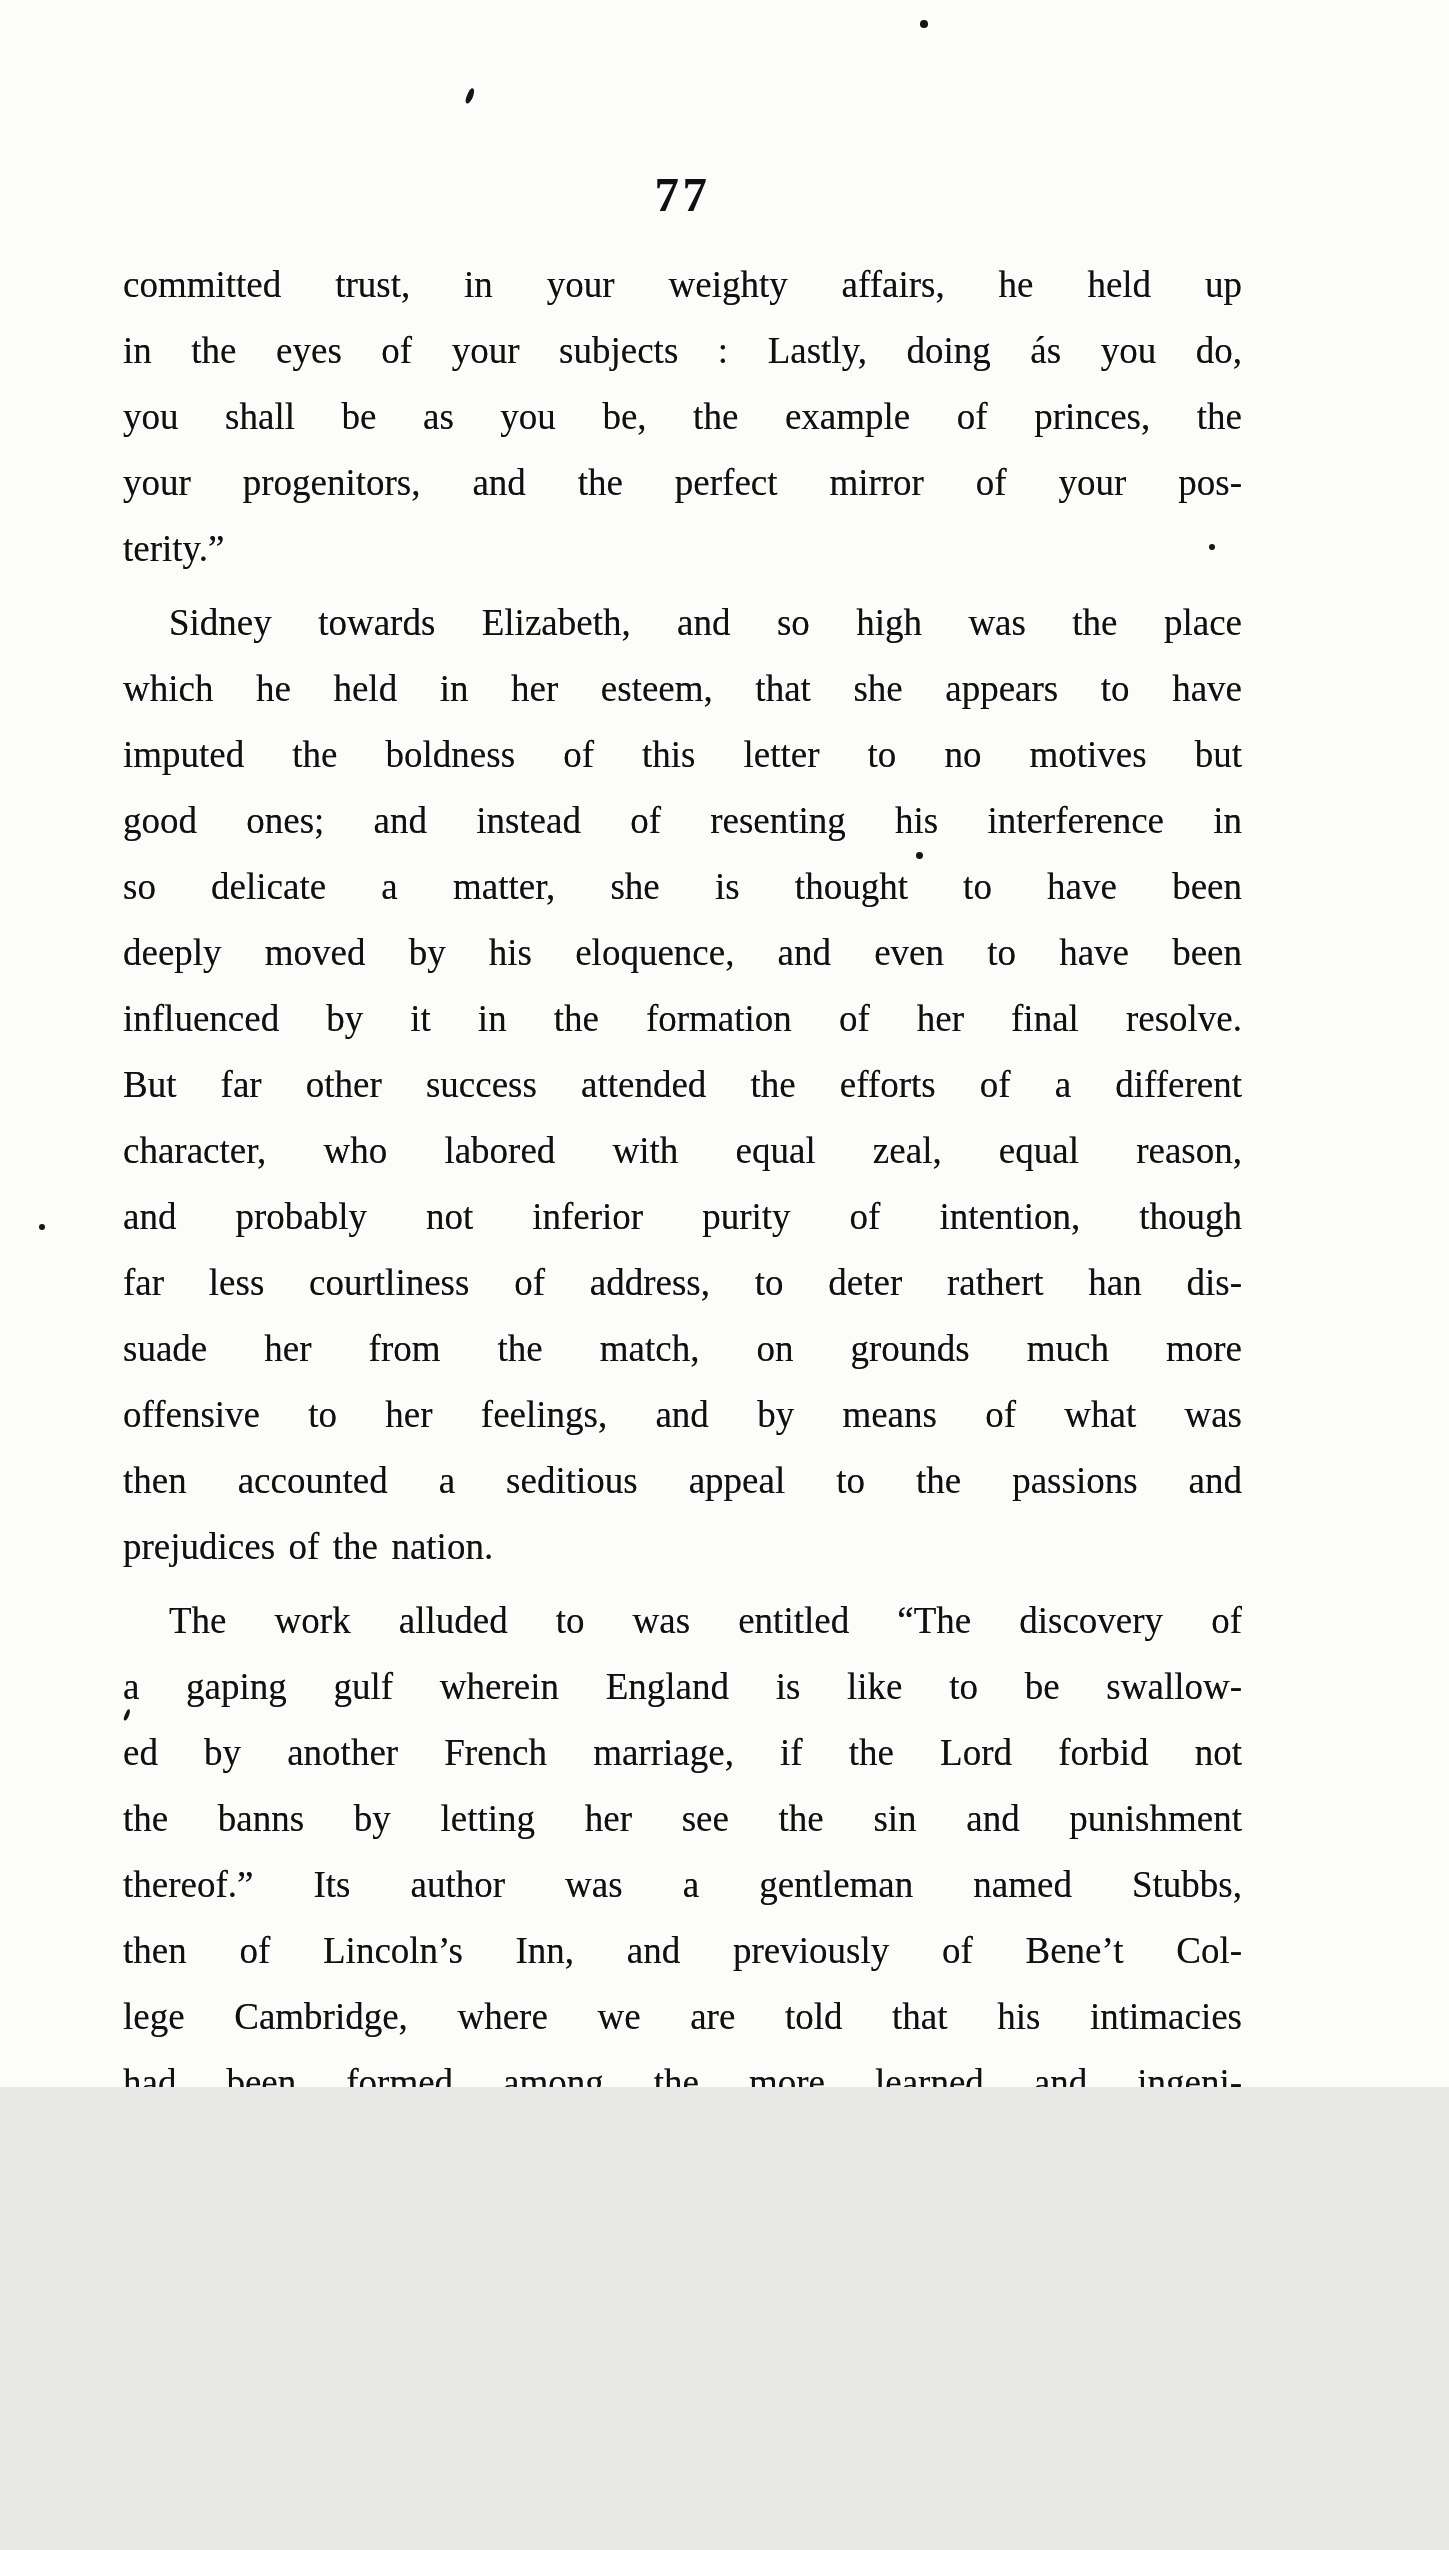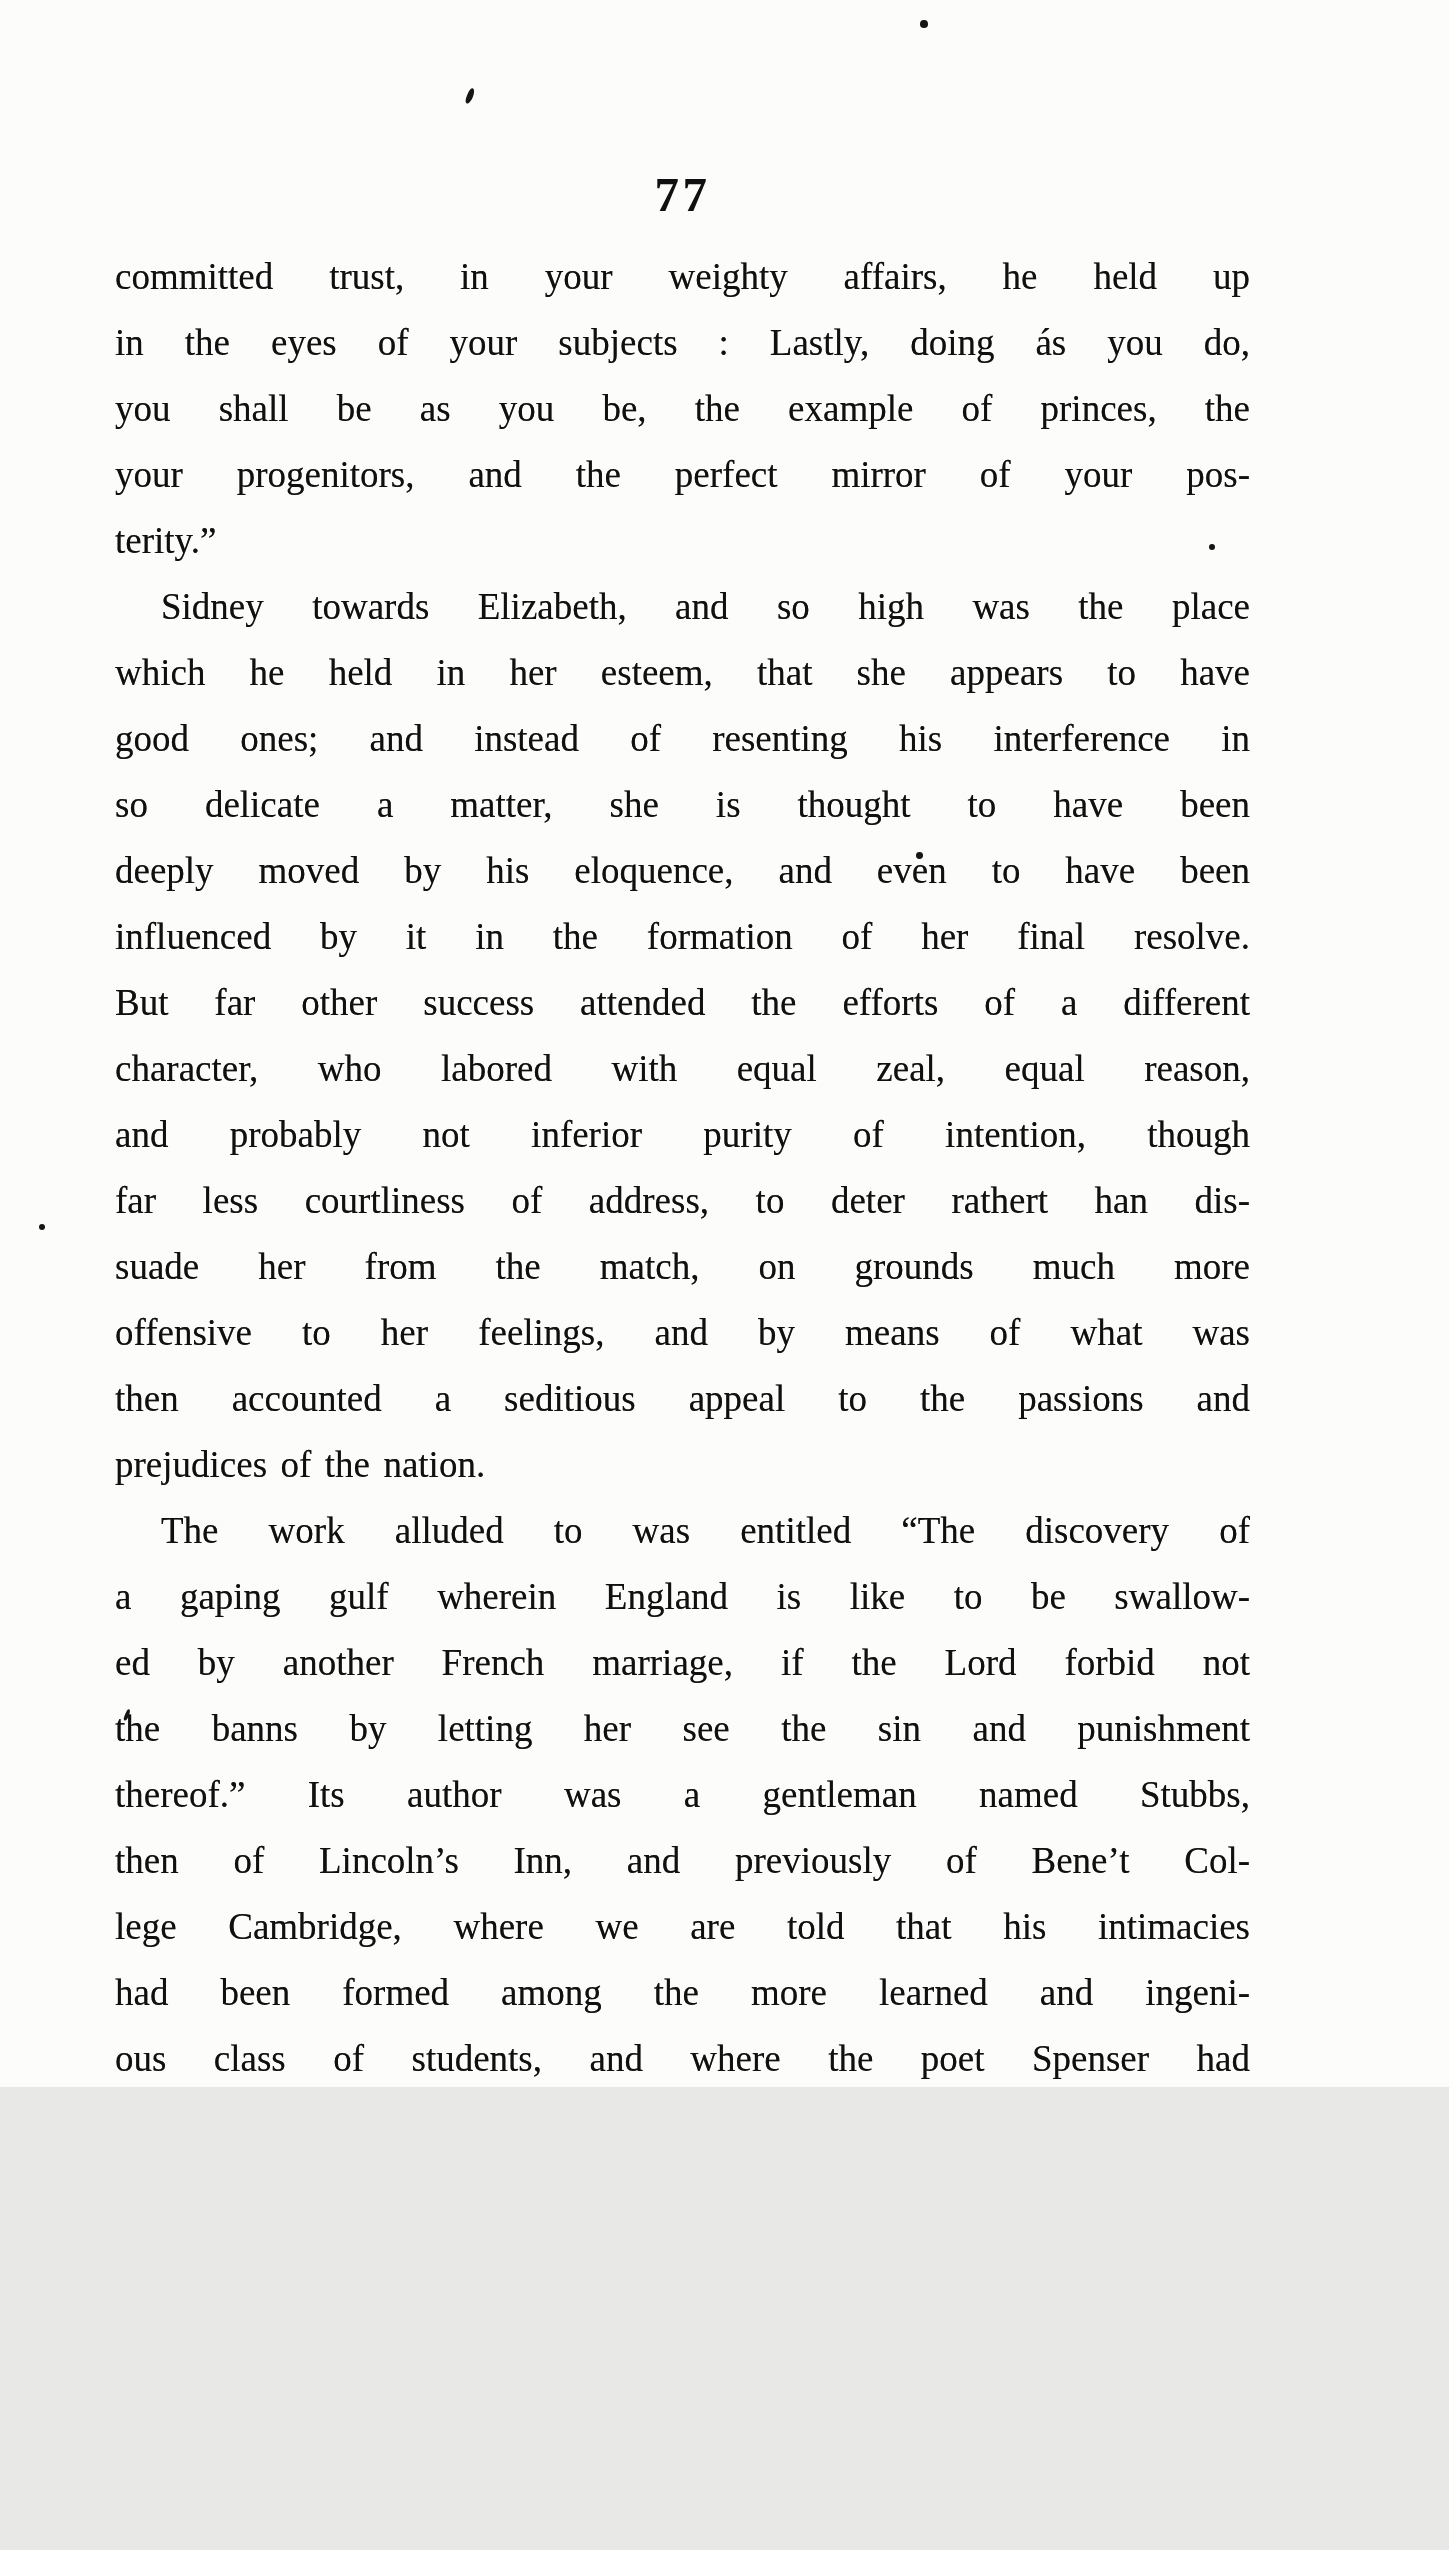--- a/index.html
+++ b/index.html
@@ -30,21 +30,21 @@
   }
   .text-block {
     position: absolute;
     top: 244px;
     left: 115px;
     width: 1135px;
     font-size: 37px;
     word-spacing: 4.2px;
     text-shadow: 0 0 0.5px rgba(10,10,10,0.55);
   }
-  .paragraph { margin: 0; }
+  .paragraph { margin: 8px; }
   .line {
     height: 66px;
     line-height: 66px;
     text-align: justify;
     text-align-last: justify;
     overflow: hidden;
     white-space: normal;
   }
   .line.flush { text-align-last: left; }
   .paragraph.indent .line:first-child { text-indent: 46px; }
@@ -76,20 +76,21 @@
         <div class="paragraph">
           <div class="line">committed trust, in your weighty affairs, he held up</div>
           <div class="line">in the eyes of your subjects : Lastly, doing ás you do,</div>
           <div class="line">you shall be as you be, the example of princes, the</div>
           <div class="line">your progenitors, and the perfect mirror of your pos-</div>
           <div class="line flush">terity.”</div>
         </div>
         <div class="paragraph indent">
           <div class="line">Sidney towards Elizabeth, and so high was the place</div>
           <div class="line">which he held in her esteem, that she appears to have</div>
+          <div class="line">imputed the boldness of this letter to no motives but</div>
           <div class="line">good ones; and instead of resenting his interference in</div>
           <div class="line">so delicate a matter, she is thought to have been</div>
           <div class="line">deeply moved by his eloquence, and even to have been</div>
           <div class="line">influenced by it in the formation of her final resolve.</div>
           <div class="line">But far other success attended the efforts of a different</div>
           <div class="line">character, who labored with equal zeal, equal reason,</div>
           <div class="line">and probably not inferior purity of intention, though</div>
           <div class="line">far less courtliness of address, to deter rathert han dis-</div>
           <div class="line">suade her from the match, on grounds much more</div>
           <div class="line">offensive to her feelings, and by means of what was</div>

